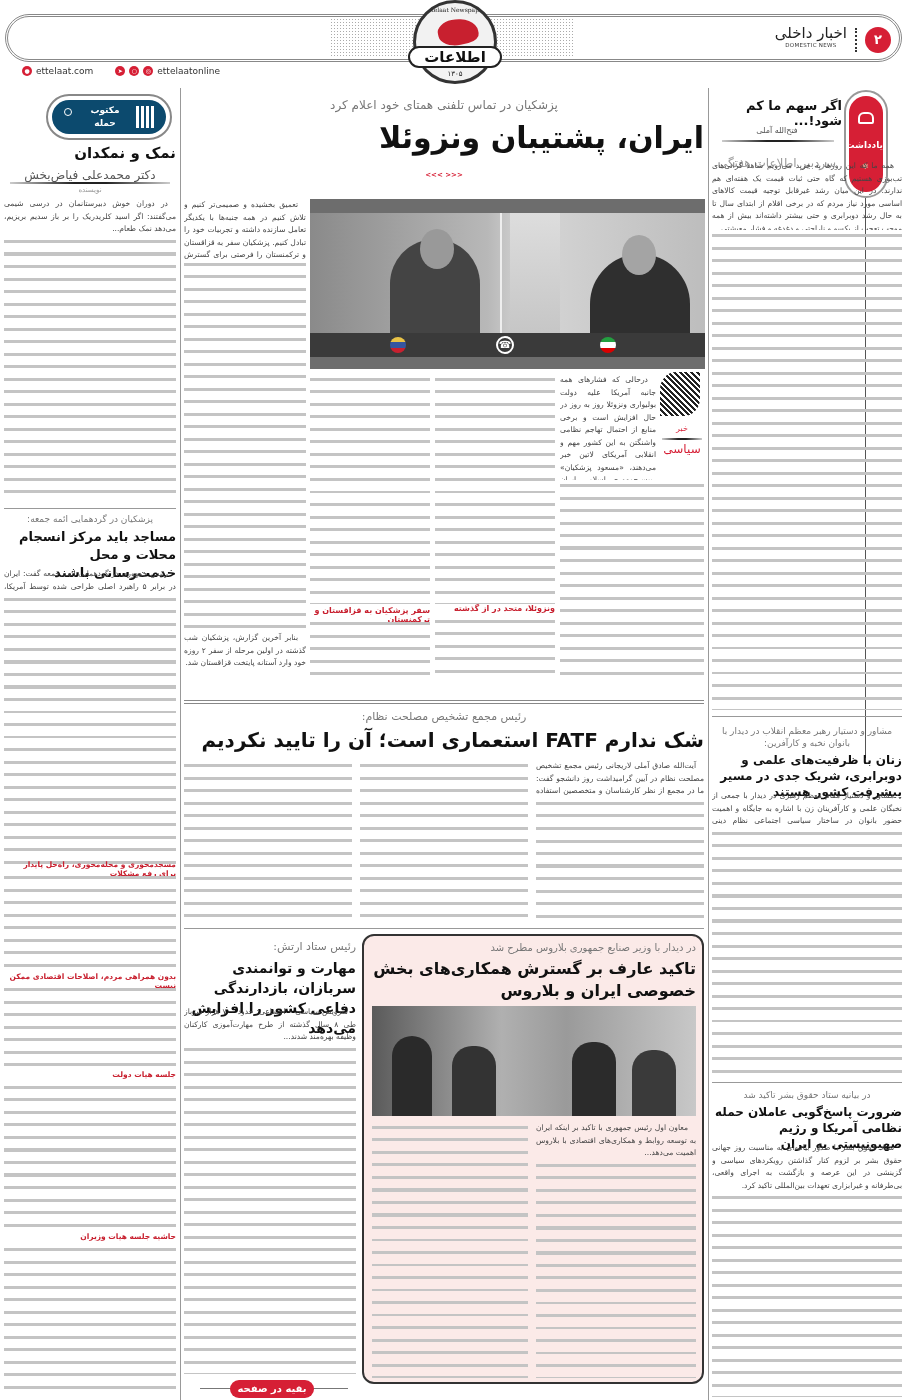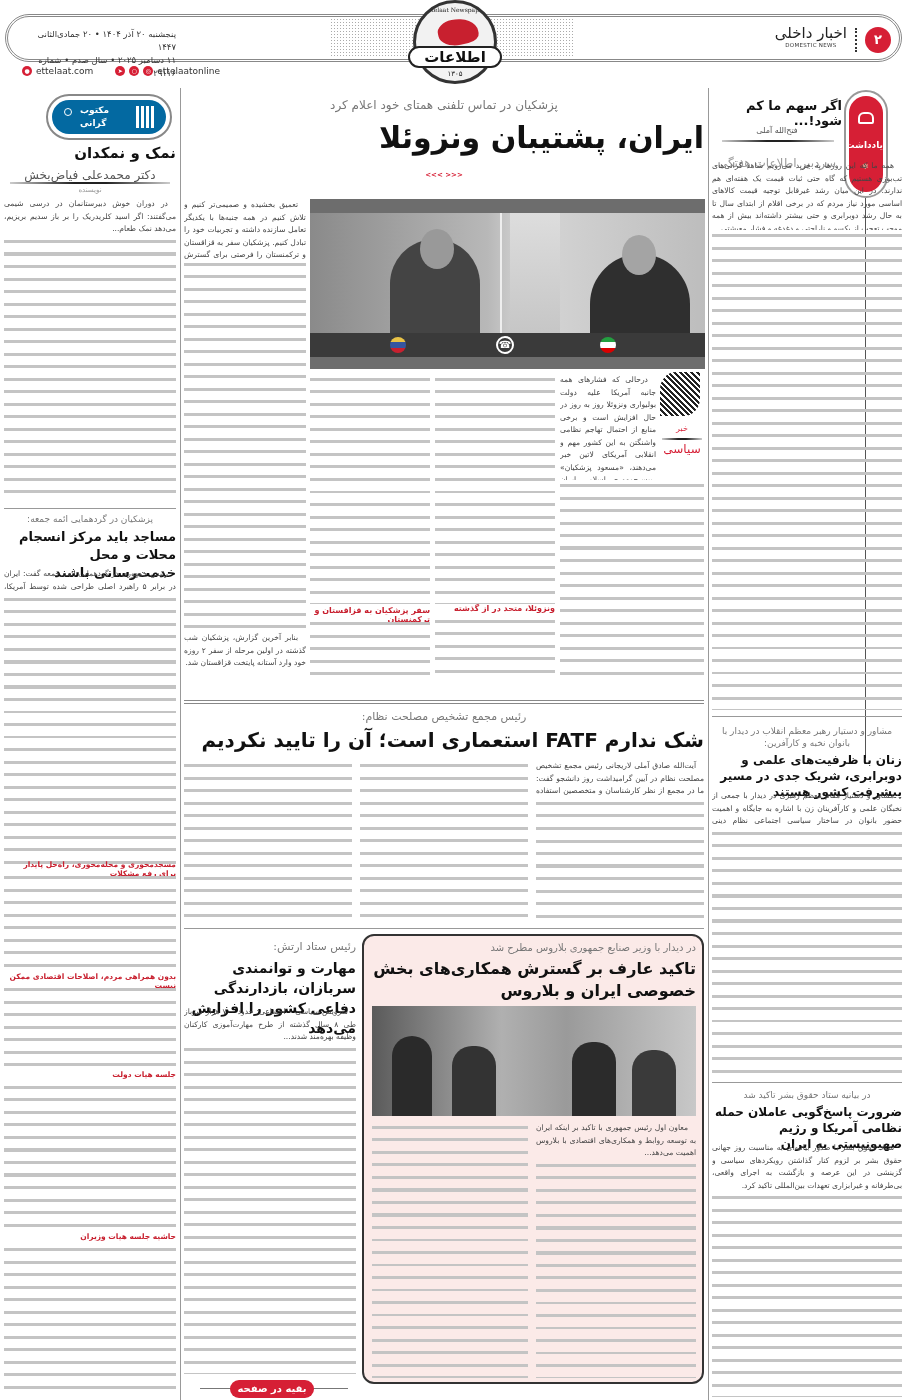--- a/index.html
+++ b/index.html
@@ -36,21 +36,21 @@
   
   .txt { position: absolute; font-size: 7.6px; line-height: 12.5px; color: #444; text-align: justify; overflow: hidden; }
   .txt p { text-indent: 8px; }
   .lines { background-image: repeating-linear-gradient(to bottom, transparent 0 4px, #c4c4c4 4px 7px, transparent 7px 12.5px); }
 
   .kicker { text-align: center; color: #777; font-size: 11px; }
   .headline { text-align: right; font-weight: bold; color: #111; }
 
   
   .badge-pill { position: absolute; border: 2px double #888; border-radius: 24px; }
-  .badge-inner { position: absolute; background: #0369a1; color: #fff; border-radius: 18px; font-weight: bold; text-align: left; }
+  .badge-inner { position: absolute; background: #0c4a6e; color: #fff; border-radius: 18px; font-weight: bold; text-align: center; }
 
   .rule-deco { position: absolute; height: 2px; background: linear-gradient(to left, #ccc 0%, #222 40%, #222 60%, #ccc 100%); }
 
   .photo { position: absolute; background: #777; overflow: hidden; }
   .img-bg { position: absolute; inset: 0; background: linear-gradient(90deg, #8a8a8a, #b8b8b8 45%, #d6d6d6 55%, #bdbdbd); }
 
   .more-btn { position: absolute; background: #d61f35; color: #fff; font-size: 10px; font-weight: bold; border-radius: 10px; text-align: center; }
   .boxed { position: absolute; border: 2px solid #333; border-radius: 12px; background: #fbeae8; }
 </style>
 </head>
@@ -63,24 +63,20 @@
 
   <div class="logo-circle">
     <div class="ring-text">Ettelaat Newspaper</div>
     <div class="red-wing"></div>
   </div>
   <div class="logo-banner">
     <span>اطلاعات</span>
   </div>
   <div class="logo-year">۱۳۰۵</div>
 
-  <div class="mast-date">
-    <div>پنجشنبه ۲۰ آذر ۱۴۰۴ • ۲۰ جمادی‌الثانی ۱۴۴۷</div>
-    <div>۱۱ دسامبر ۲۰۲۵ • سال صدم • شماره ۲۹۱۱۶</div>
-  </div>
 
   <div class="mast-links">
     <span class="soc-dot">●</span>
     <span>ettelaat.com</span>
     <span style="width:14px"></span>
     <span class="soc-dot">➤</span>
     <span class="soc-dot">○</span>
     <span class="soc-dot">◎</span>
     <span>ettelaatonline</span>
   </div>
@@ -228,21 +224,21 @@
   <div style="position:absolute; top:1388px; left:200px; width:148px; height:1px; background:#777;"></div>
   <div class="more-btn" style="top:1380px; left:230px; width:84px; height:18px; line-height:18px;">بقیه در صفحه ۱۵</div>
 </div>
 
 <div>
   <div class="badge-pill" style="top:94px; left:46px; width:126px; height:46px;"></div>
   <div class="badge-inner" style="top:100px; left:52px; width:114px; height:34px;">
     <div style="position:absolute; top:8px; left:12px; width:8px; height:8px; border:1px solid #fff; border-radius:50%;"></div>
     <div style="position:absolute; top:4px; left:28px; width:50px; font-size:9px; line-height:13px;">
       <div>مکتوب</div>
-      <div>گرانی</div>
+      <div>حمله</div>
     </div>
     <div style="position:absolute; top:6px; right:10px; width:20px; height:22px; background:repeating-linear-gradient(90deg,#fff 0 3px,transparent 3px 5px);"></div>
   </div>
   <div class="headline" style="position:absolute; top:144px; left:4px; width:172px; font-size:15px;">نمک و نمکدان</div>
   <div style="position:absolute; top:168px; left:4px; width:172px; text-align:center; font-size:12px; color:#555;">دکتر محمدعلی فیاض‌بخش</div>
   <div class="rule-deco" style="top:182px; left:10px; width:160px;"></div>
   <div style="position:absolute; top:186px; left:4px; width:172px; text-align:center; font-size:7px; color:#999;">نویسنده</div>
   <div class="txt" style="top:198px; left:4px; width:172px; height:38px;">
     <p>در دوران خوش دبیرستانمان در درسی شیمی می‌گفتند: اگر اسید کلریدریک را بر باز سدیم بریزیم، می‌دهد نمک طعام...</p>
   </div>

